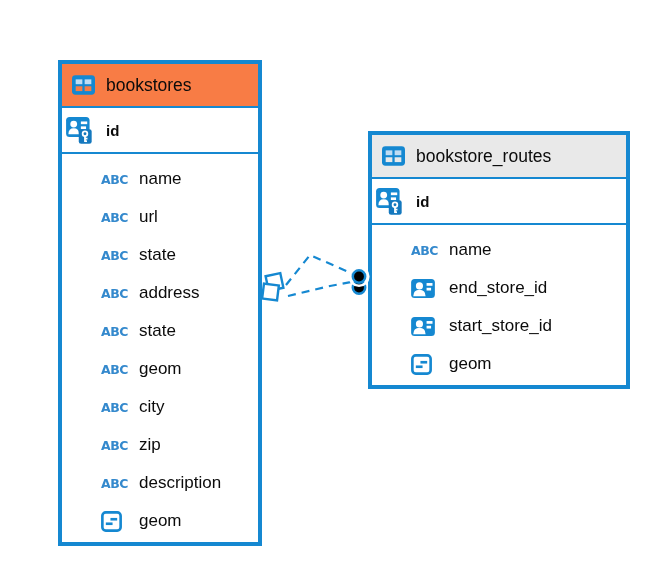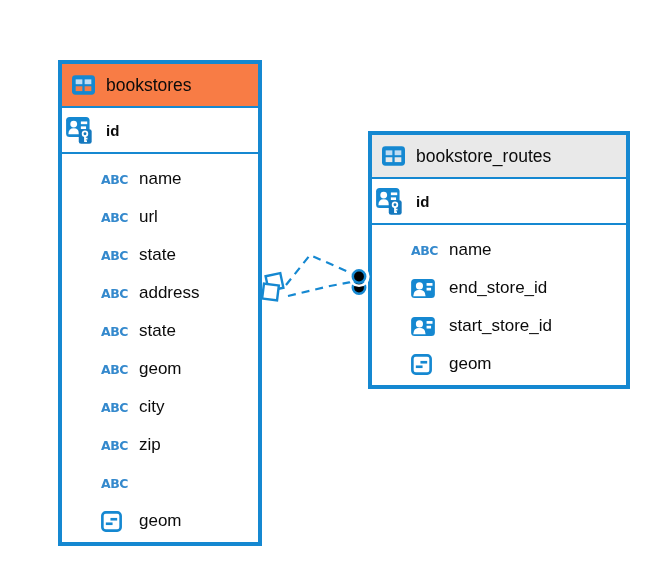--- a/index.html
+++ b/index.html
@@ -157,20 +157,21 @@
       <div class="row" data-interactable="true">
         <span class="icw" data-interactable="false">
             <span class="abc">ABC</span>
           </span>
         <span data-interactable="false">zip</span>
       </div>
       <div class="row" data-interactable="true">
         <span class="icw" data-interactable="false">
             <span class="abc">ABC</span>
           </span>
+        <span data-interactable="false">description</span>
       </div>
       <div class="row" data-interactable="true">
         <span class="icw" data-interactable="false">
           <svg class="ic" width="21" height="21">
               <use href="#sym-geom"></use>
             </svg>
         </span>
         <span data-interactable="false">geom</span>
       </div>
     </div>

